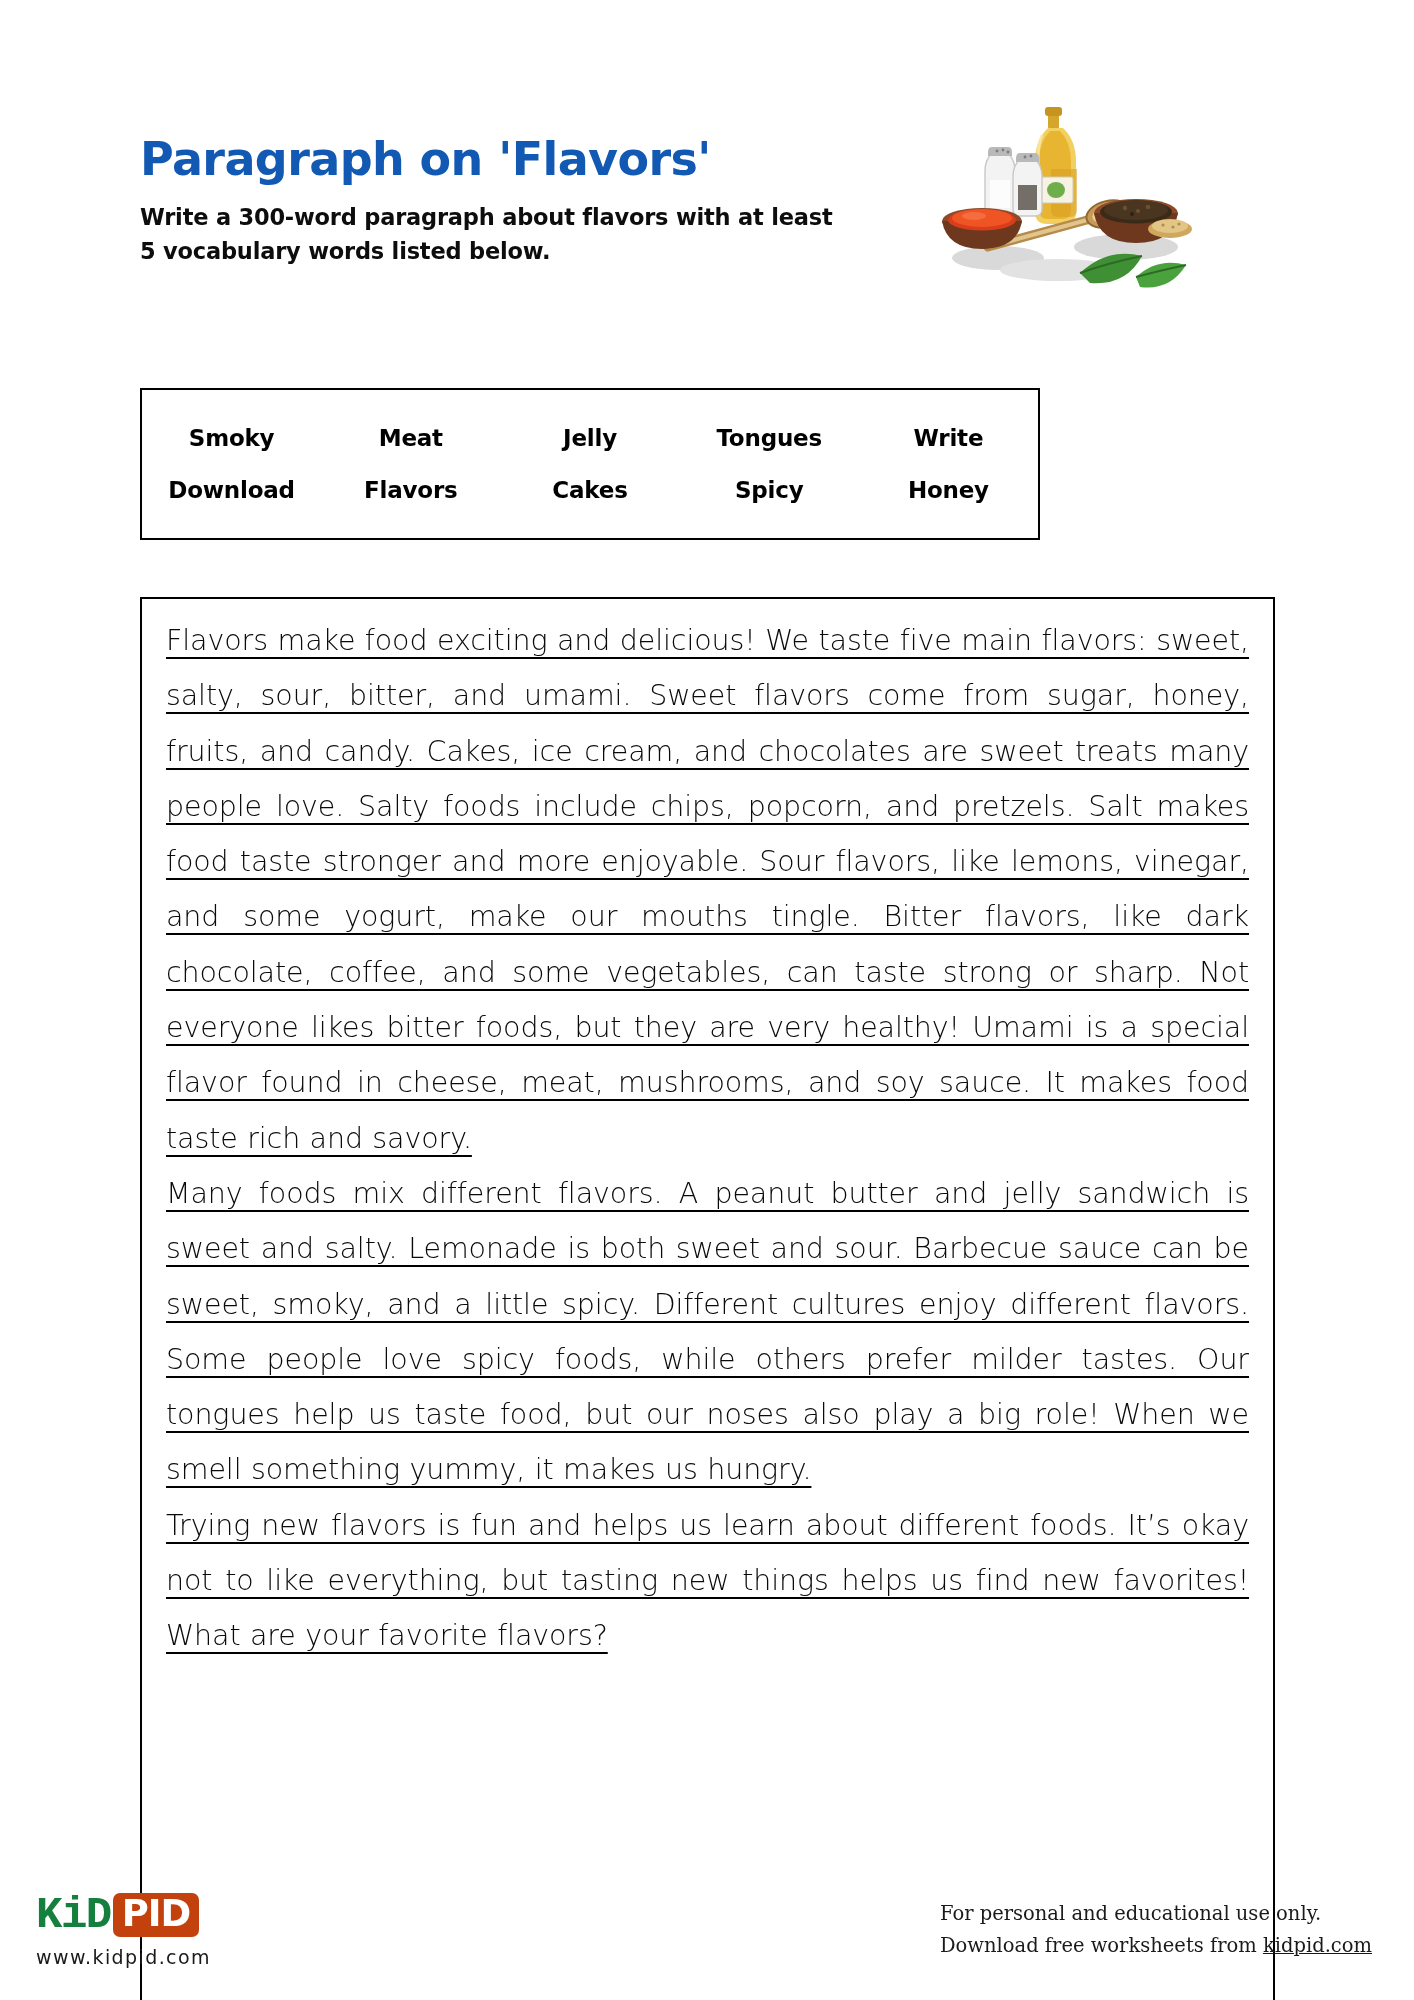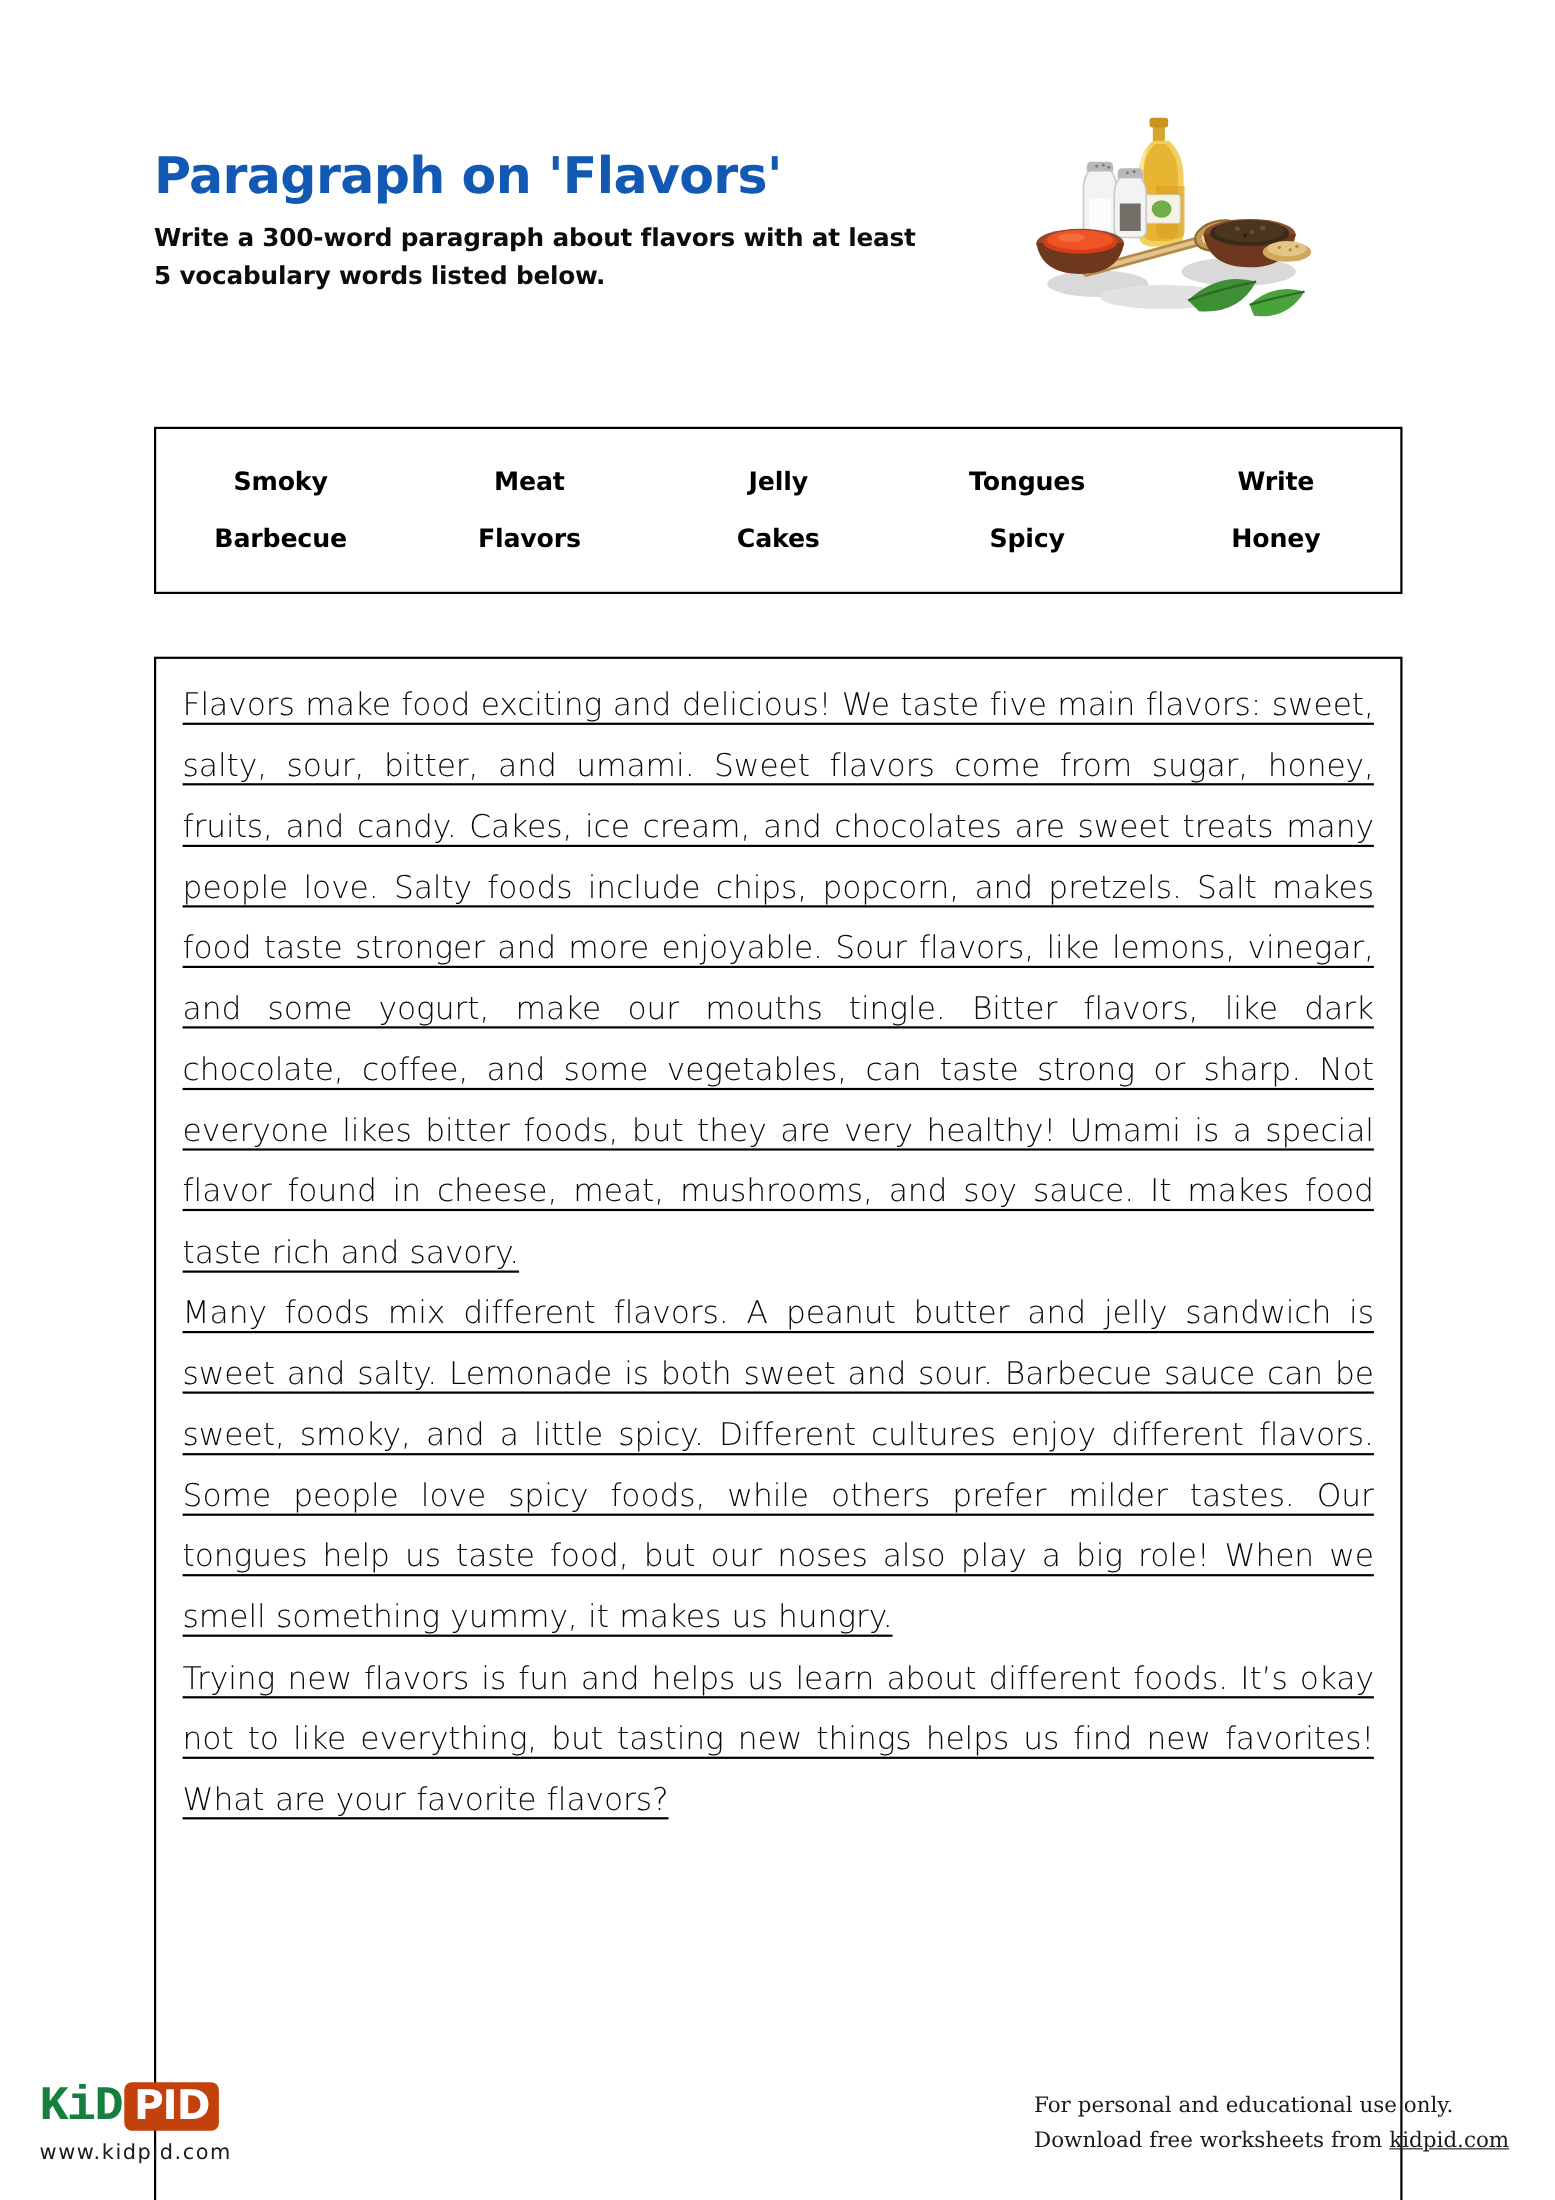--- a/index.html
+++ b/index.html
@@ -55,21 +55,21 @@
     top: 95px;
     width: 270px;
     height: 210px;
   }
 
   
   .vocab-box {
     position: absolute;
     left: 140px;
     top: 388px;
-    width: 1135px;
+    width: 900px;
     height: 152px;
     border: 2.5px solid #000000;
     box-sizing: border-box;
     display: flex;
     flex-direction: column;
     justify-content: center;
   }
   .vocab-row {
     display: flex;
     width: 100%;
@@ -246,21 +246,21 @@
 
   <div class="vocab-box">
     <div class="vocab-row">
       <div class="vocab-cell">Smoky</div>
       <div class="vocab-cell">Meat</div>
       <div class="vocab-cell">Jelly</div>
       <div class="vocab-cell">Tongues</div>
       <div class="vocab-cell">Write</div>
     </div>
     <div class="vocab-row">
-      <div class="vocab-cell">Barbecue</div>
+      <div class="vocab-cell">Download</div>
       <div class="vocab-cell">Flavors</div>
       <div class="vocab-cell">Cakes</div>
       <div class="vocab-cell">Spicy</div>
       <div class="vocab-cell">Honey</div>
     </div>
   </div>
 
   <div class="para-box">
     <p class="para">Flavors make food exciting and delicious! We taste five main flavors: sweet, salty, sour, bitter, and umami. Sweet flavors come from sugar, honey, fruits, and candy. Cakes, ice cream, and chocolates are sweet treats many people love. Salty foods include chips, popcorn, and pretzels. Salt makes food taste stronger and more enjoyable. Sour flavors, like lemons, vinegar, and some yogurt, make our mouths tingle. Bitter flavors, like dark chocolate, coffee, and some vegetables, can taste strong or sharp. Not everyone likes bitter foods, but they are very healthy! Umami is a special flavor found in cheese, meat, mushrooms, and soy sauce. It makes food taste rich and savory.</p>
     <p class="para">Many foods mix different flavors. A peanut butter and jelly sandwich is sweet and salty. Lemonade is both sweet and sour. Barbecue sauce can be sweet, smoky, and a little spicy. Different cultures enjoy different flavors. Some people love spicy foods, while others prefer milder tastes. Our tongues help us taste food, but our noses also play a big role! When we smell something yummy, it makes us hungry.</p>

